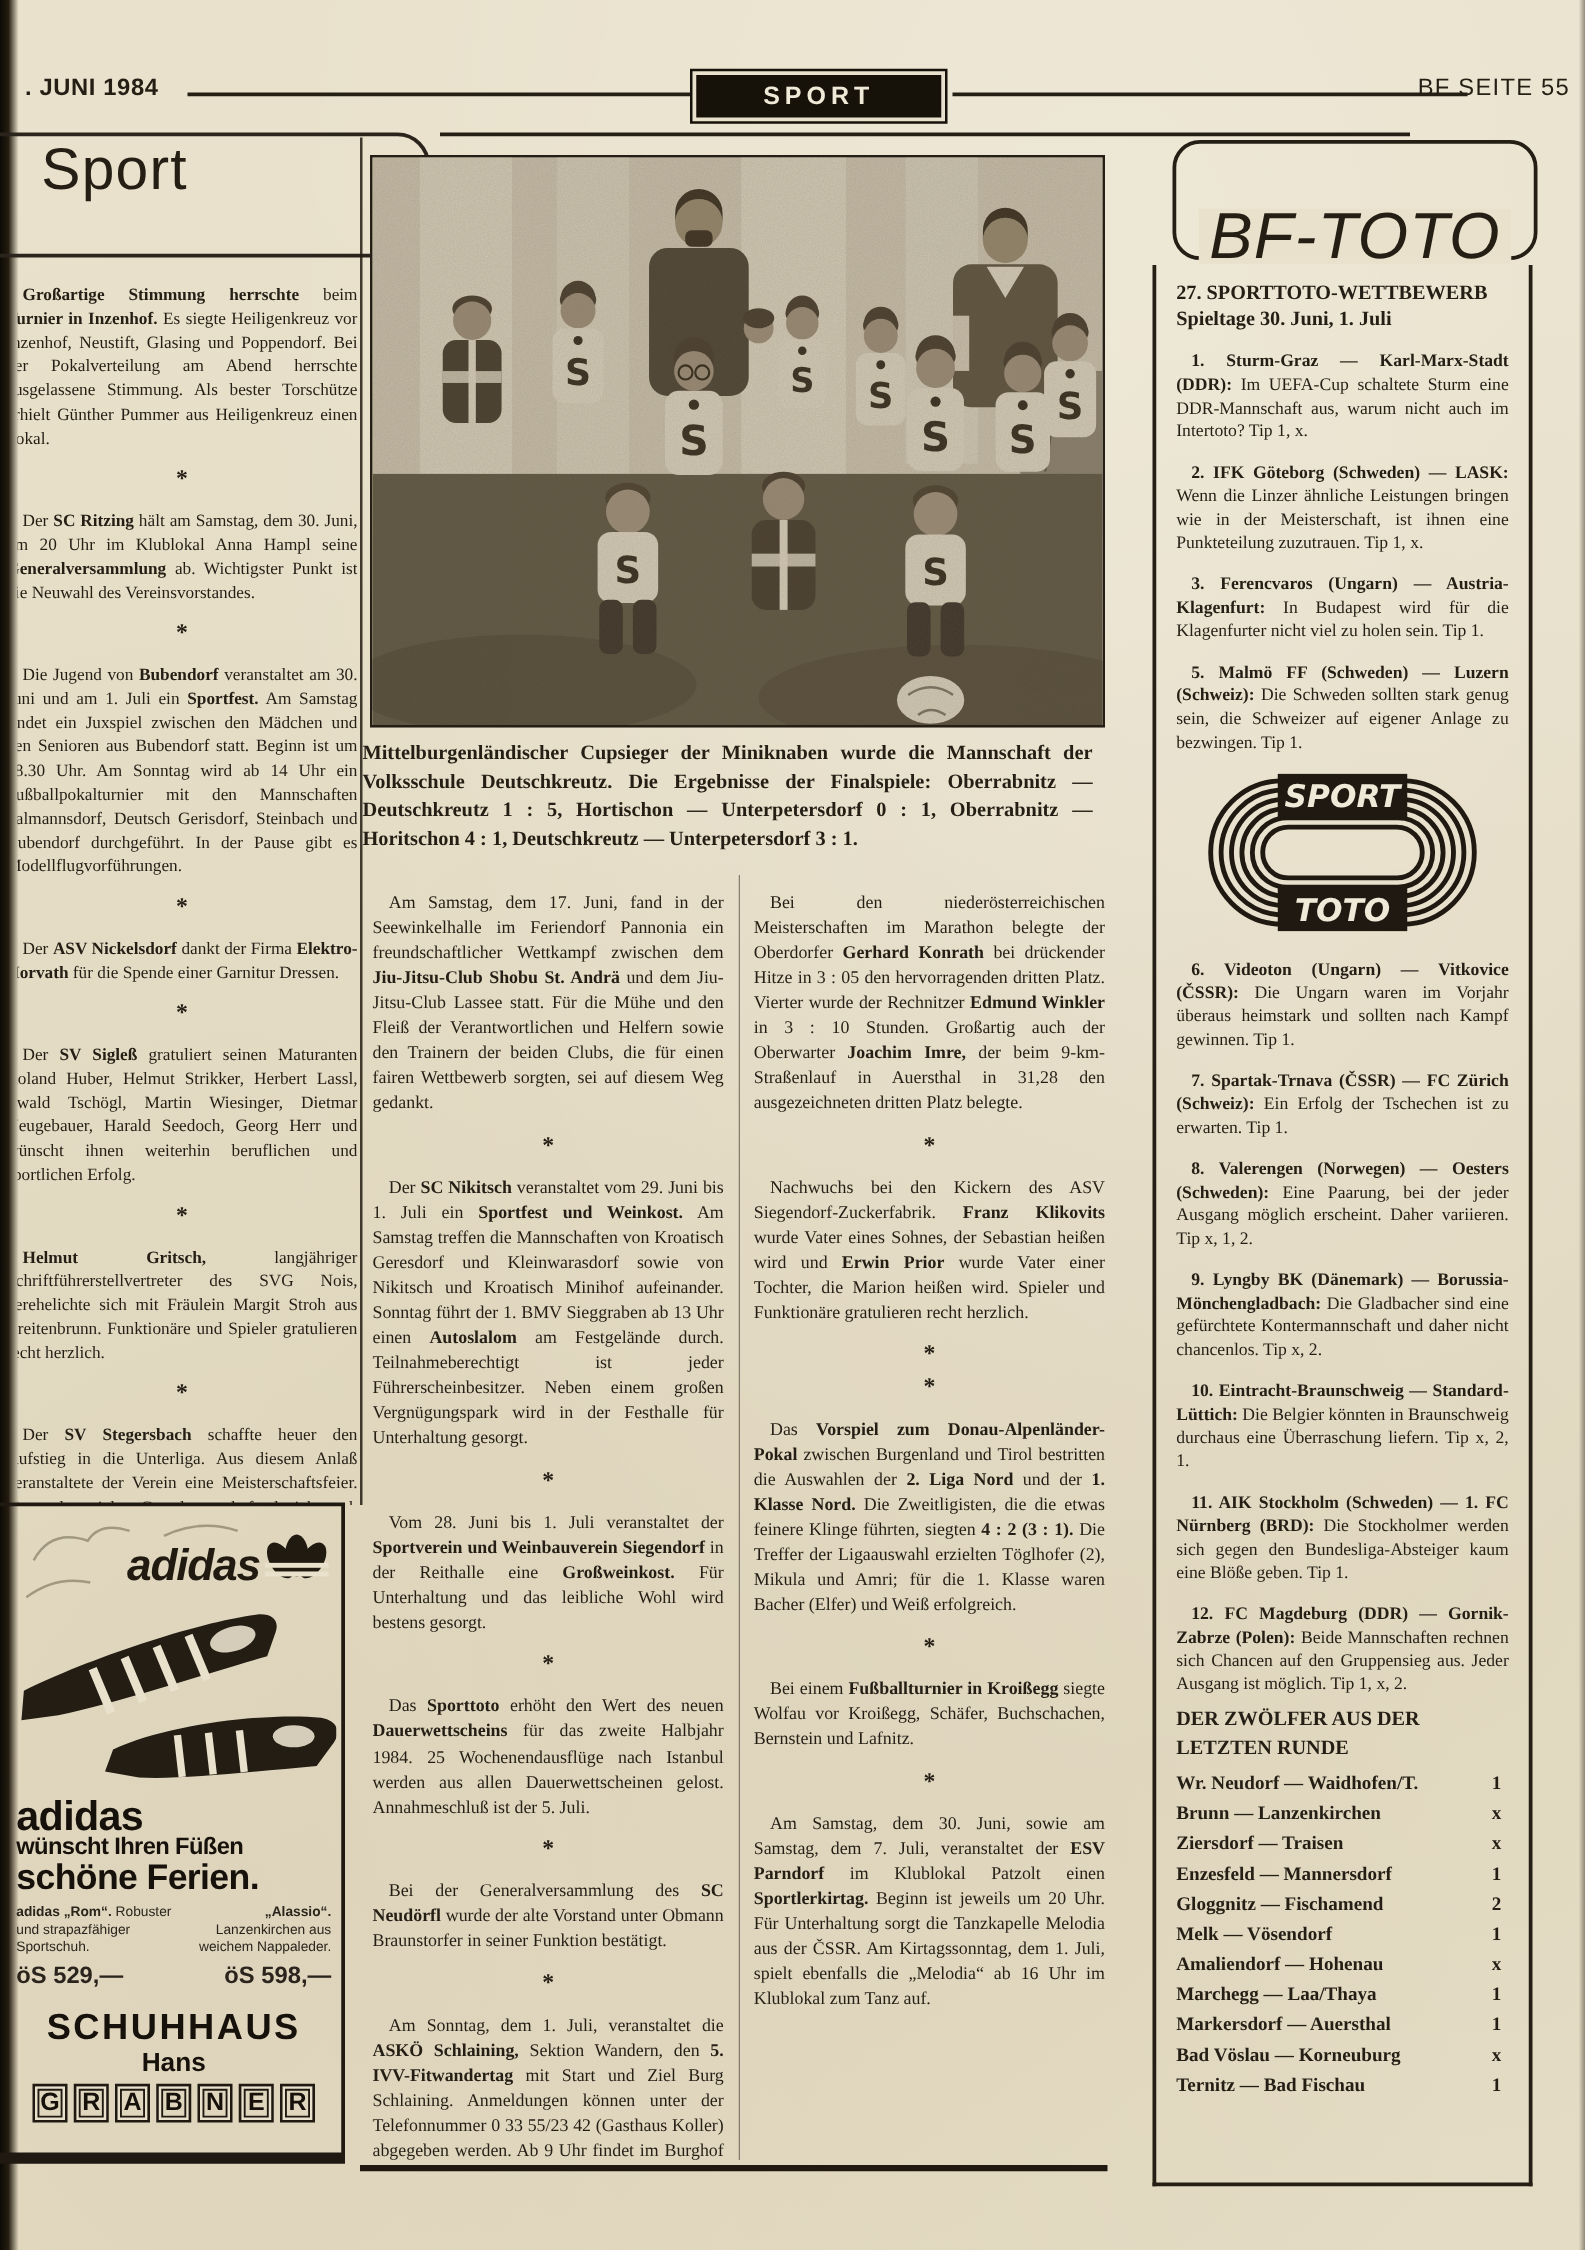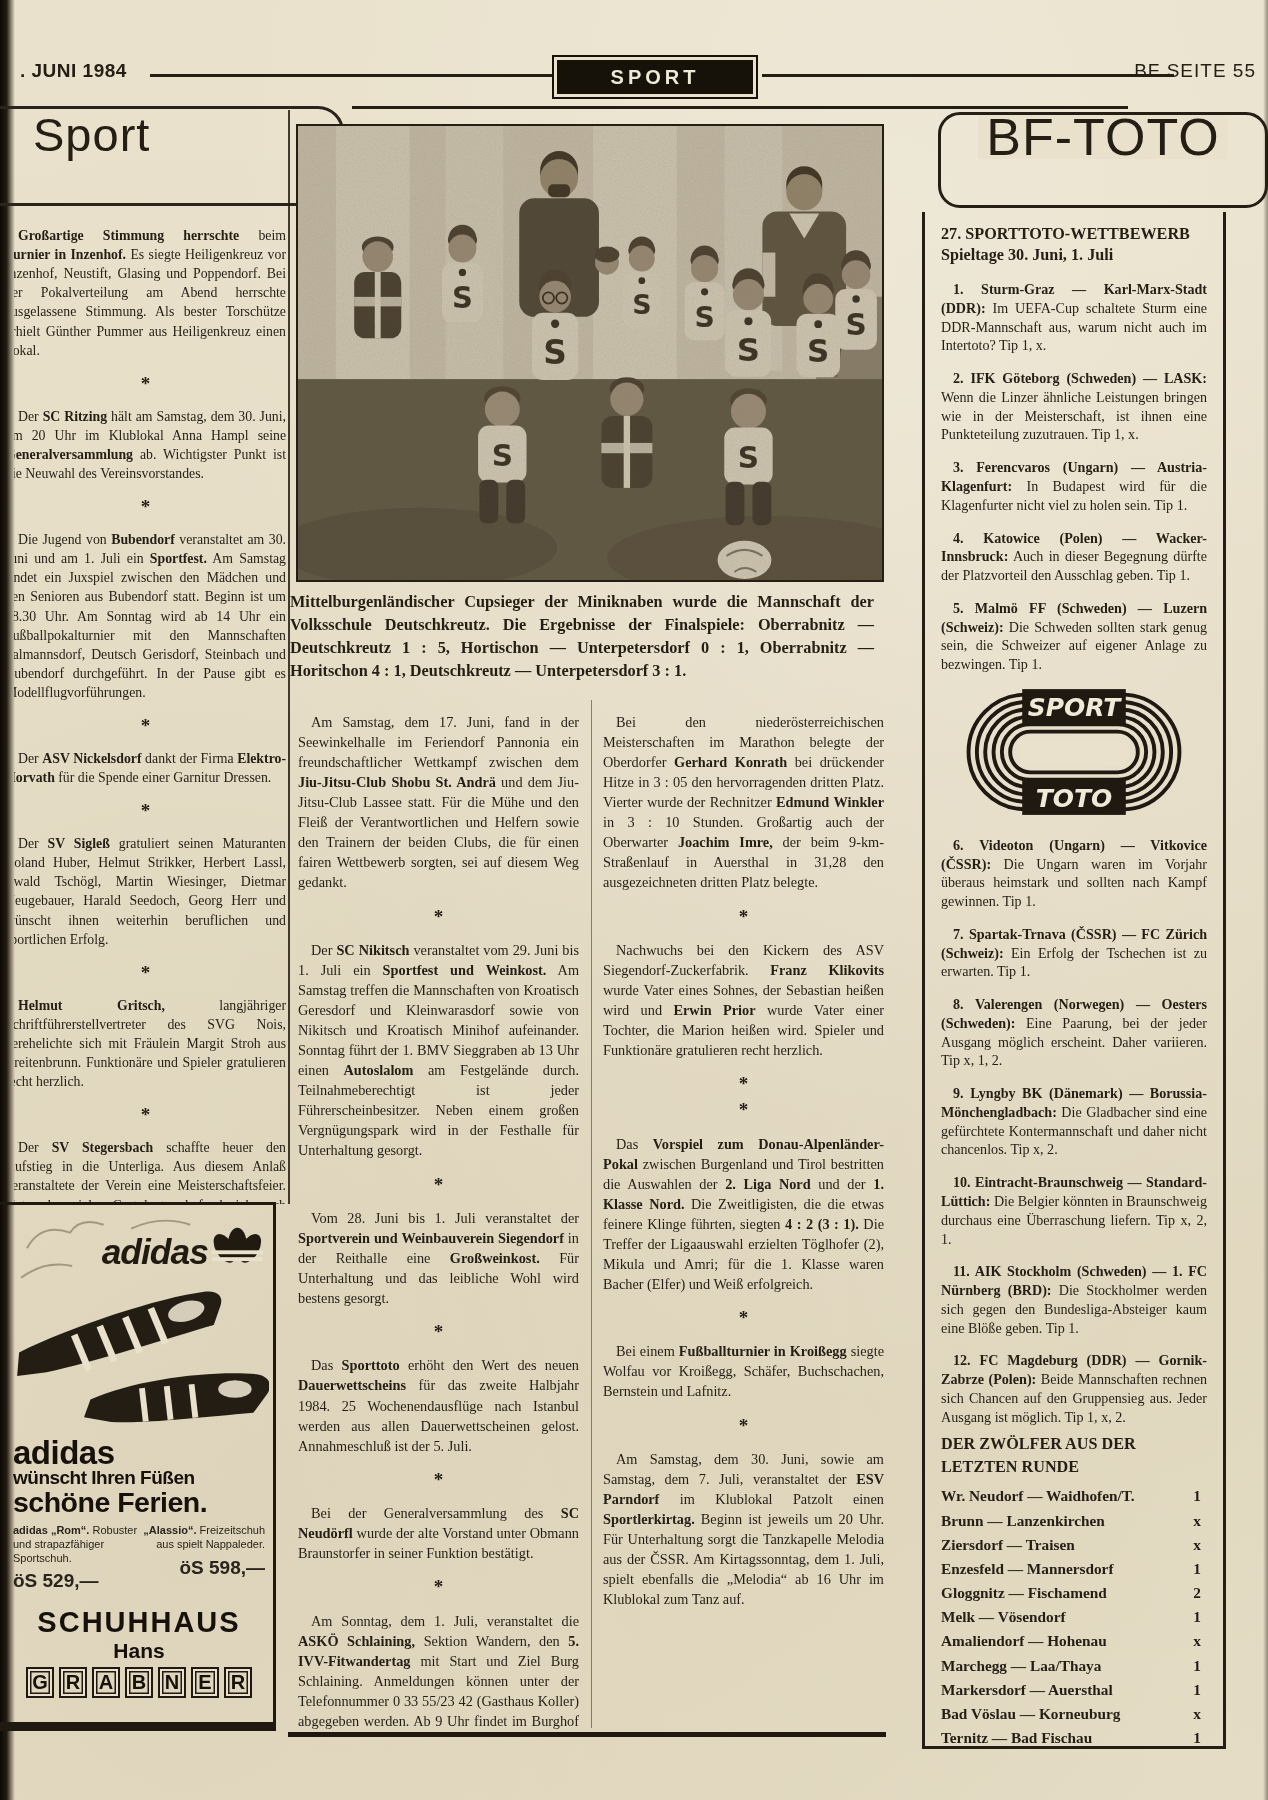--- a/index.html
+++ b/index.html
@@ -22,22 +22,22 @@
   .sportbox{position:absolute;left:552px;top:55px;width:206px;height:44px;border:2px solid #171209;background:#e9e1cb;padding:3px;box-sizing:border-box;}
   .sportbox .inner{width:100%;height:100%;background:#171209;color:#efe9d8;display:flex;align-items:center;justify-content:center;
     font-family:"Liberation Sans",sans-serif;font-weight:bold;font-size:20px;letter-spacing:4px;}
 
   
   .ss-box{position:absolute;left:-14px;top:106px;width:358px;height:100px;border:3px solid #2a241c;border-radius:0 26px 26px 0;box-sizing:border-box;}
   .ss-box .l1{font-family:"Liberation Sans",sans-serif;font-size:47px;line-height:.92;margin:4px 0 0 44px;letter-spacing:1px;}
   .ss-box .l2{font-family:"Liberation Sans",sans-serif;font-size:47px;line-height:.92;margin:-4px 0 0 108px;letter-spacing:1px;}
   .hr3{position:absolute;left:352px;top:106px;width:776px;height:3px;background:#241e15;}
 
-  .bftoto-box{position:absolute;left:938px;top:112px;width:330px;height:96px;border:3.5px solid #241e15;border-radius:22px;box-sizing:border-box;
-    display:flex;align-items:flex-start;justify-content:center;}
+  .bftoto-box{position:absolute;left:938px;top:112px;width:292px;height:96px;border:3.5px solid #241e15;border-radius:22px;box-sizing:border-box;
+    display:flex;align-items:flex-end;justify-content:center;font-style:italic;}
   .bftoto-box .t{font-family:"Liberation Sans",sans-serif;font-size:52px;line-height:.85;letter-spacing:1px;margin-bottom:-6px;background:#e9e1cb;padding:0 8px;}
 
   
   .photo{position:absolute;left:296px;top:124px;width:588px;height:458px;border:2px solid #241e15;box-sizing:border-box;background:#cbc4b2;}
   .photo svg{display:block;width:100%;height:100%;}
   .caption{position:absolute;left:290px;top:590px;width:584px;font-weight:bold;font-size:16.3px;line-height:1.42;text-align:justify;}
 
   
   .leftcol{position:absolute;left:14px;top:212px;width:272px;height:992px;overflow:hidden;}
   .leftcol .clip{margin-left:-9px;}
@@ -305,21 +305,20 @@
     <div class="toto-h">27. SPORTTOTO-WETTBEWERB</div>
     <div class="toto-h">Spieltage 30. Juni, 1. Juli</div>
     <div class="tipwrap">
 
         <p class="tip"><span></span><span class="bb">1. Sturm-Graz — Karl-Marx-Stadt (DDR):</span><span> Im UEFA-Cup schaltete Sturm eine DDR-Mannschaft aus, warum nicht auch im Intertoto? Tip 1, x.</span></p>
 
         <p class="tip"><span></span><span class="bb">2. IFK Göteborg (Schweden) — LASK:</span><span> Wenn die Linzer ähnliche Leistungen bringen wie in der Meisterschaft, ist ihnen eine Punkteteilung zuzutrauen. Tip 1, x.</span></p>
 
         <p class="tip"><span></span><span class="bb">3. Ferencvaros (Ungarn) — Austria-Klagenfurt:</span><span> In Budapest wird für die Klagenfurter nicht viel zu holen sein. Tip 1.</span></p>
 
-        <p class="tip"><span></span><span class="bb">4. Katowice (Polen) — Wacker-Innsbruck:</span><span> Auch in dieser Begegnung dürfte der Platzvorteil den Ausschlag geben. Tip 1.</span></p>
 
         <p class="tip"><span></span><span class="bb">5. Malmö FF (Schweden) — Luzern (Schweiz):</span><span> Die Schweden sollten stark genug sein, die Schweizer auf eigener Anlage zu bezwingen. Tip 1.</span></p>
       </div>
     <div class="toto-logo">
       <svg width="222" height="132" viewBox="0 0 240 140">
         <g fill="none" stroke="#1f1912" stroke-width="4.2">
           <rect x="6" y="8" width="228" height="124" rx="62"></rect>
           <rect x="15" y="16" width="210" height="108" rx="54"></rect>
           <rect x="24" y="24" width="192" height="92" rx="46"></rect>
           <rect x="33" y="32" width="174" height="76" rx="38"></rect>
@@ -452,21 +451,21 @@
       <div class="h3">schöne Ferien.</div>
     </div>
     <div class="ad-products">
       <div class="p">
         <span class="nm">adidas „Rom“.</span>
         <span>Robuster und strapazfähiger Sportschuh.</span>
         <div class="ad-price">öS 529,—</div>
       </div>
       <div class="p p-right">
         <span class="nm">„Alassio“.</span>
-        <span>Freizeitschuh aus spielt Nappaleder.</span>
+        <span>Lanzenkirchen aus weichem Nappaleder.</span>
         <div class="ad-price">öS 598,—</div>
       </div>
     </div>
     <div class="store">
       <div class="s1">SCHUHHAUS</div>
       <div class="s2">Hans</div>
       <div class="letters">
 
       <span>G</span>
           <span>R</span>

